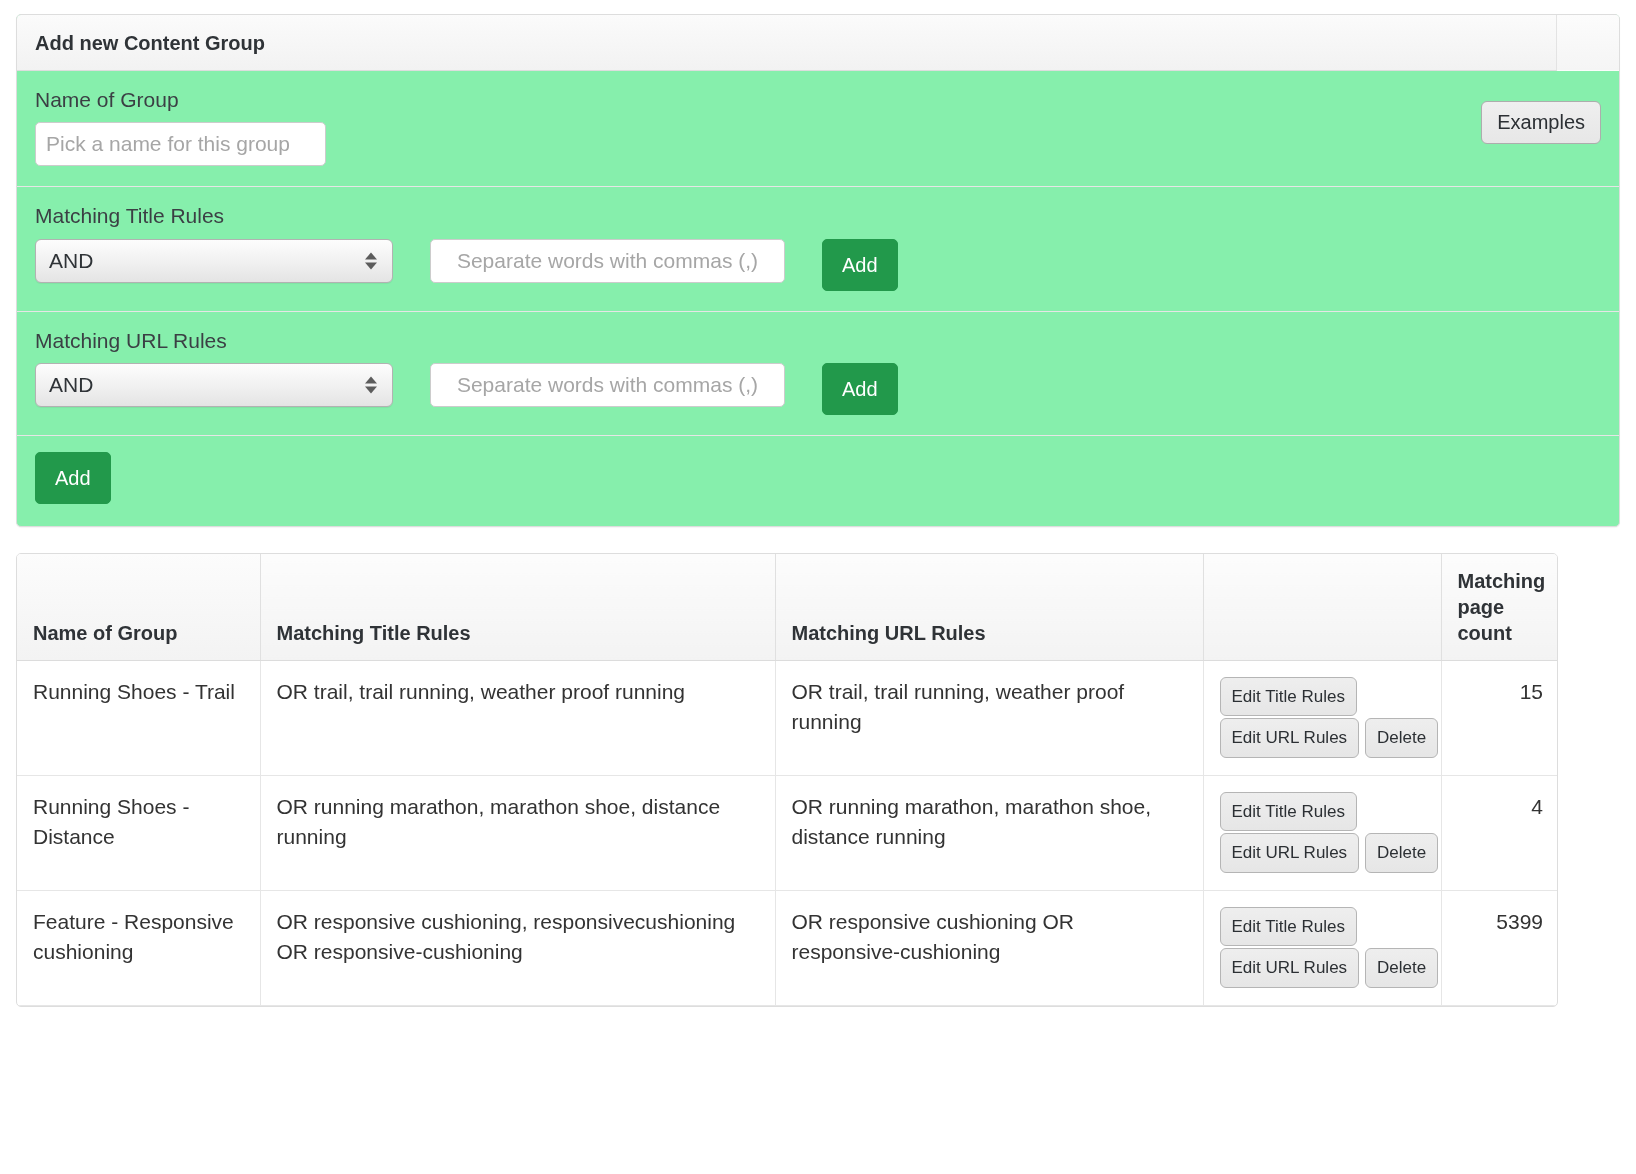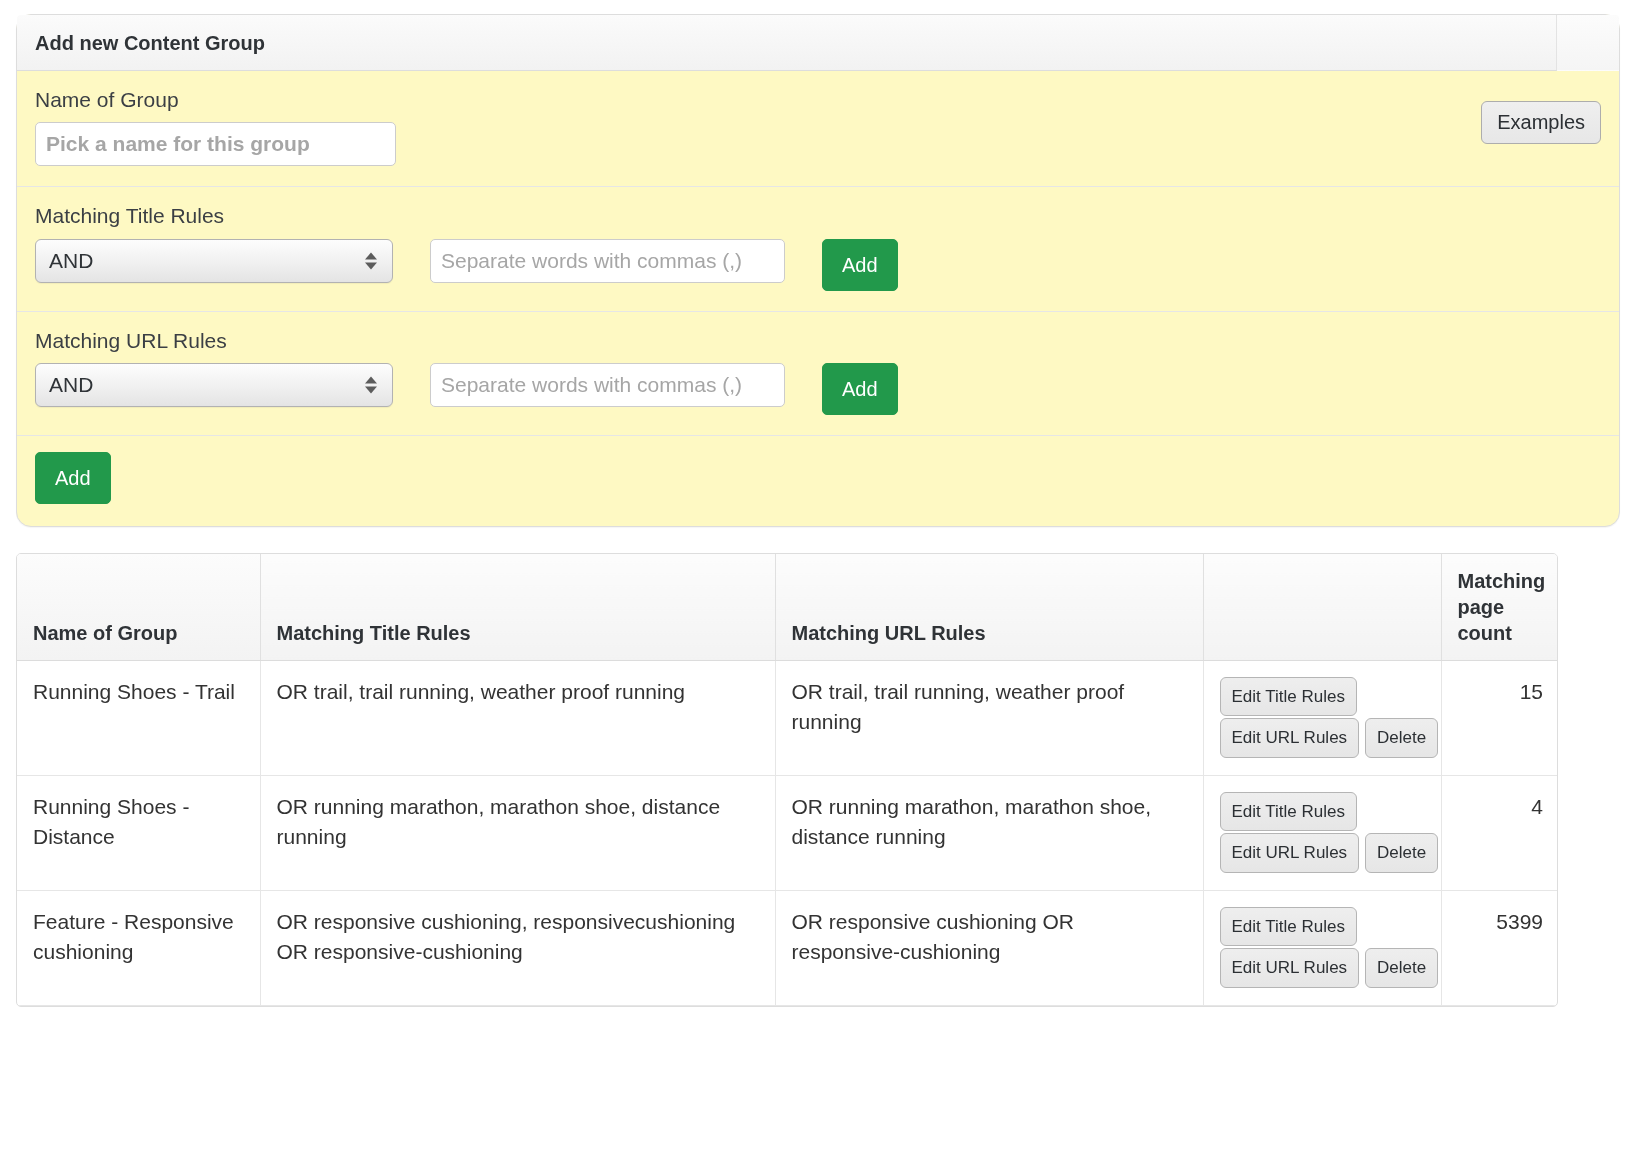--- a/index.html
+++ b/index.html
@@ -28,22 +28,22 @@
     font-weight: bold;
     letter-spacing: 0.4px;
     color: #2f3337;
     margin: 0 0 18px 0;
     line-height: 1.1;
   }
 
   
   .panel {
     border: 1px solid #dddddd;
-    border-radius: 15px;
-    background: #fef9c3;
+    border-radius: 5px;
+    background: #86efac;
     box-shadow: 0 1px 1px rgba(0,0,0,0.045);
     position: relative;
   }
   .panel-heading {
     background: linear-gradient(to bottom, #fbfbfb 0%, #f2f2f2 100%);
     border-bottom: 1px solid #dddddd;
     border-radius: 4px 4px 0 0;
     padding: 17px 18px 16px 18px;
     position: relative;
   }
@@ -100,22 +100,22 @@
     border: 1px solid #cccccc;
     border-radius: 5px;
     background: #ffffff;
     font-size: 21px;
     font-family: "Liberation Sans", sans-serif;
     color: #333333;
     padding: 4px 10px;
     outline: none;
   }
   .txt-input::placeholder { color: #a6a6a6; opacity: 1; }
-  .name-input { width: 361px; font-weight: bold; }
-  .words-input { width: 355px; }
+  .name-input { width: 291px; }
+  .words-input { width: 355px; text-align: center; }
 
   
   .examples-wrap {
     position: absolute;
     right: 18px;
     top: 30px;
   }
   .btn-default {
     display: inline-block;
     background: linear-gradient(to bottom, #efefef 0%, #e7e7e7 100%);

